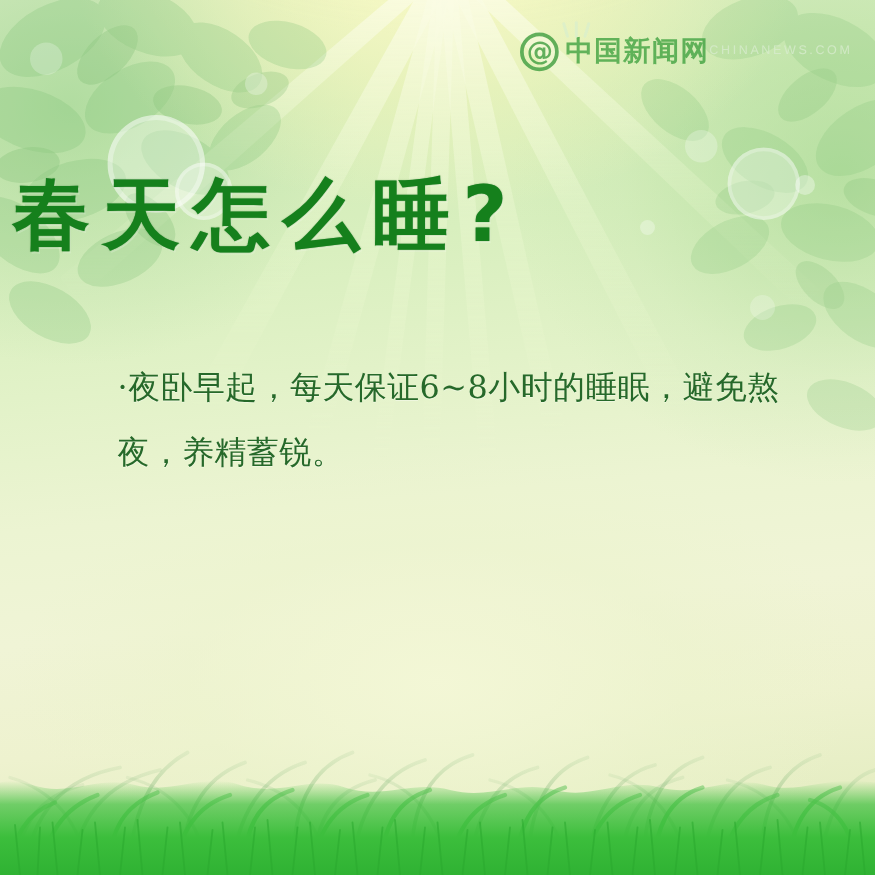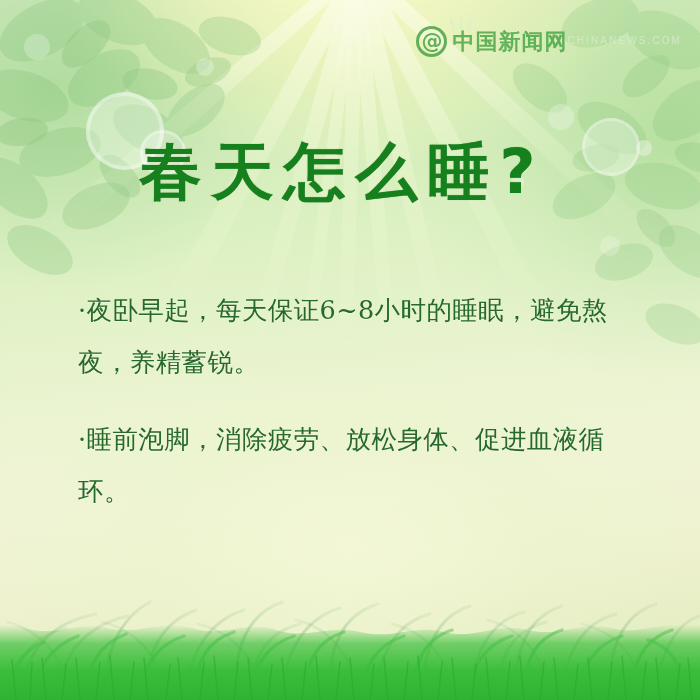--- a/index.html
+++ b/index.html
@@ -55,33 +55,32 @@
   }
   .logo-en{
     font-size:10px;color:#d8ecce;letter-spacing:2.1px;margin-top:5px;
     font-family:"Liberation Sans",sans-serif;
   }
   .logo-spark{position:absolute;top:-9px;left:30px;width:34px;height:14px;}
 
   
   .title{
     position:absolute;left:0;top:141px;width:675px;
-    text-align:center;
     font-family:"DejaVu Sans","Liberation Sans",sans-serif;
     font-size:62px;font-weight:bold;
     color:#15801c;
     letter-spacing:10px;
     text-indent:10px;
     line-height:1;
     text-shadow:0 0 1px rgba(10,90,14,.55), 1px 1px 0 rgba(255,255,255,.22);
   }
 
   
   .body{
-    position:absolute;left:78px;top:258px;width:538px;
+    position:absolute;left:94px;top:258px;width:538px;
   }
   .bullet{
     color:#26692a;
     font-family:"DejaVu Serif","Liberation Serif",serif;
     font-size:25.5px;
     line-height:52px;
     letter-spacing:.4px;
     margin-bottom:22px;
     text-shadow:0 1px 0 rgba(255,255,255,.38);
   }
@@ -186,21 +185,20 @@
     <div class="logo-text">
       <span class="logo-cn">中国新闻网</span>
       <span class="logo-en">CHINANEWS.COM</span>
     </div>
   </div>
 
   <div class="title">春天怎么睡?</div>
 
   <div class="body">
     <p class="bullet">·夜卧早起，每天保证6~8小时的睡眠，避免熬夜，养精蓄锐。</p>
-    <p class="bullet">·睡前泡脚，消除疲劳、放松身体、促进血液循环。</p>
   </div>
 
   <div class="grass-wrap">
     <svg viewBox="0 0 700 190" preserveAspectRatio="none" width="700" height="190">
       <defs>
         <linearGradient id="bladeFar" x1="0" y1="0" x2="0" y2="1">
           <stop offset="0%" stop-color="#8fbf86" stop-opacity=".15"></stop>
           <stop offset="55%" stop-color="#6aa85f" stop-opacity=".55"></stop>
           <stop offset="100%" stop-color="#4c9a46" stop-opacity=".85"></stop>
         </linearGradient>

